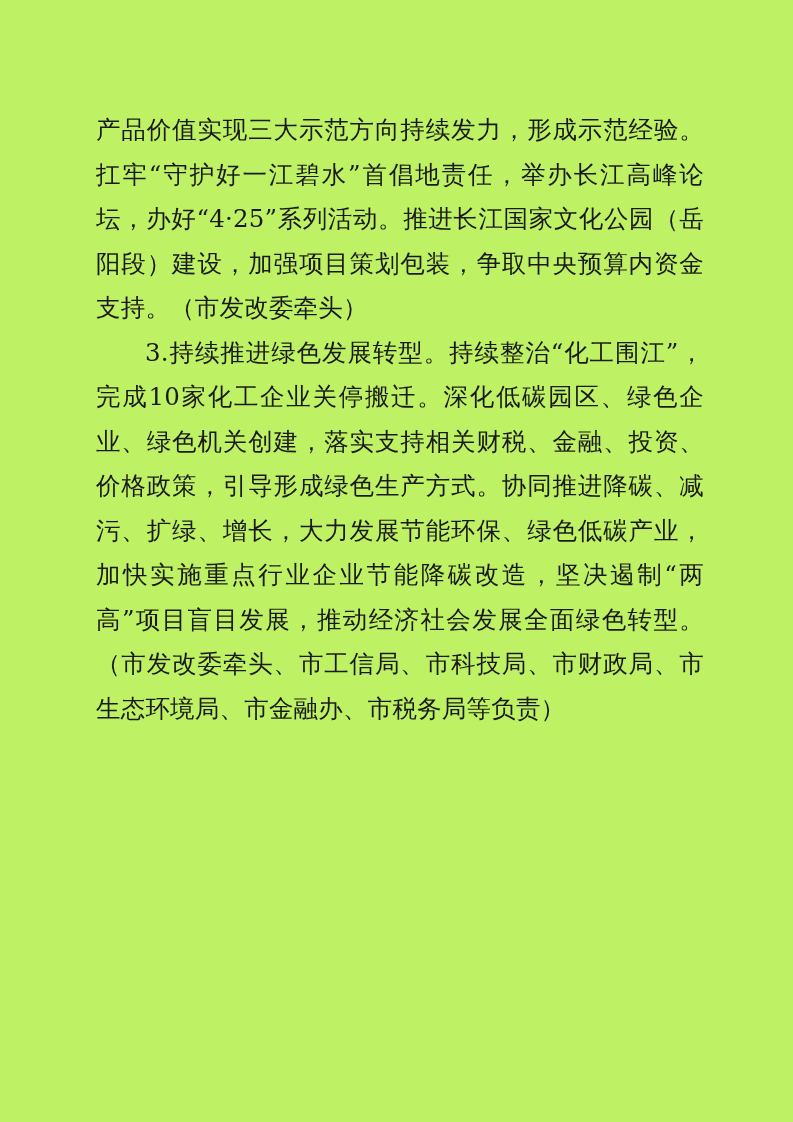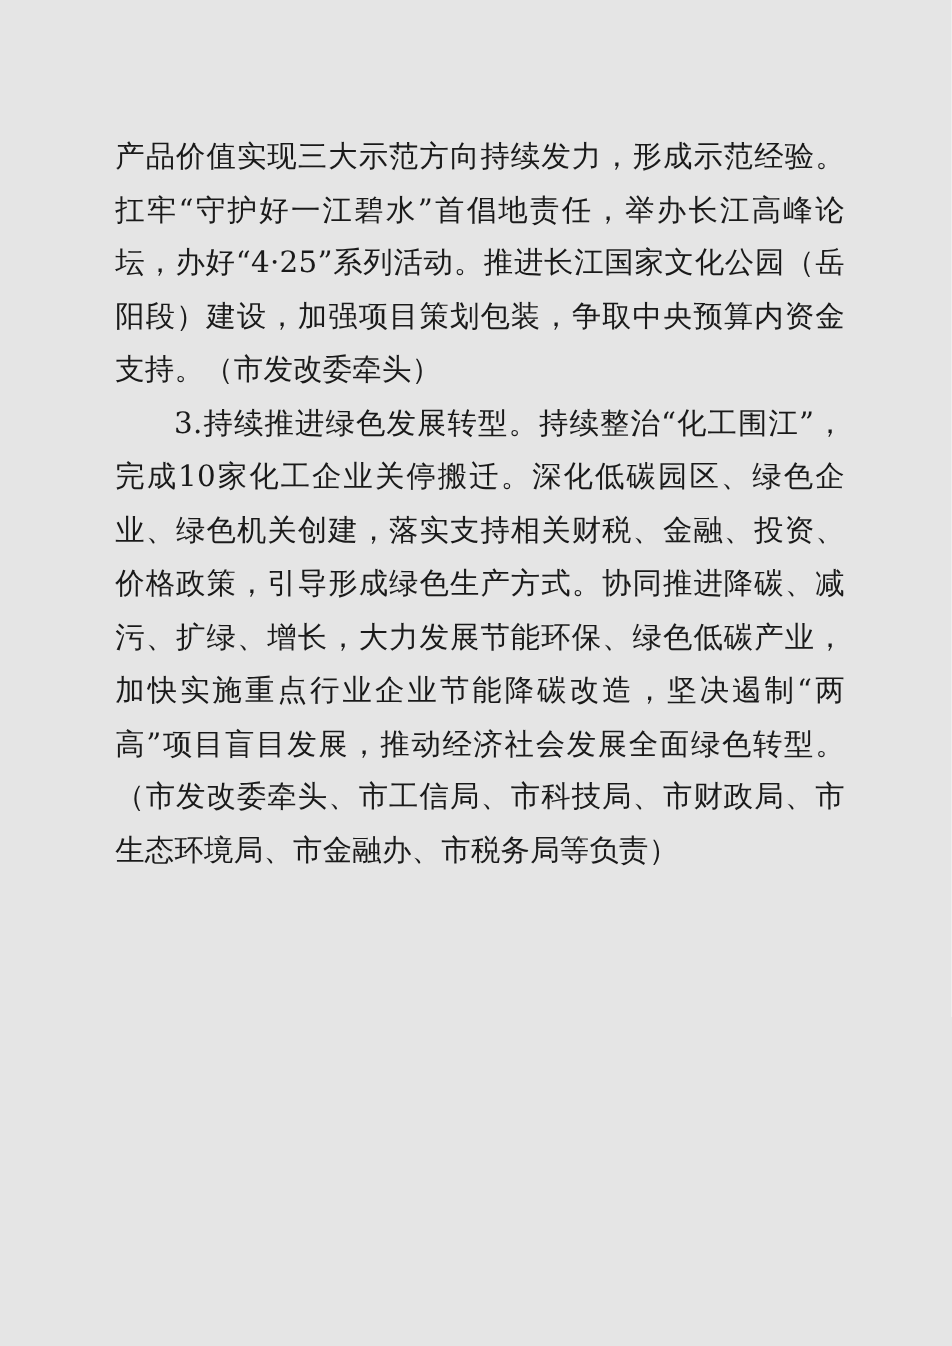--- a/index.html
+++ b/index.html
@@ -14,21 +14,21 @@
     color: #1a1a1a;
     position: relative;
     overflow: hidden;
   }
   .page {
     position: absolute;
     top: 0;
     left: 0;
     width: 793px;
     height: 1122px;
-    background: #e5e5e5;
+    background: #bef264;
   }
   .content {
     position: absolute;
     left: 96px;
     top: 108px;
     width: 608px;
   }
   .para {
     font-size: 24.5px;
     line-height: 44.5px;

